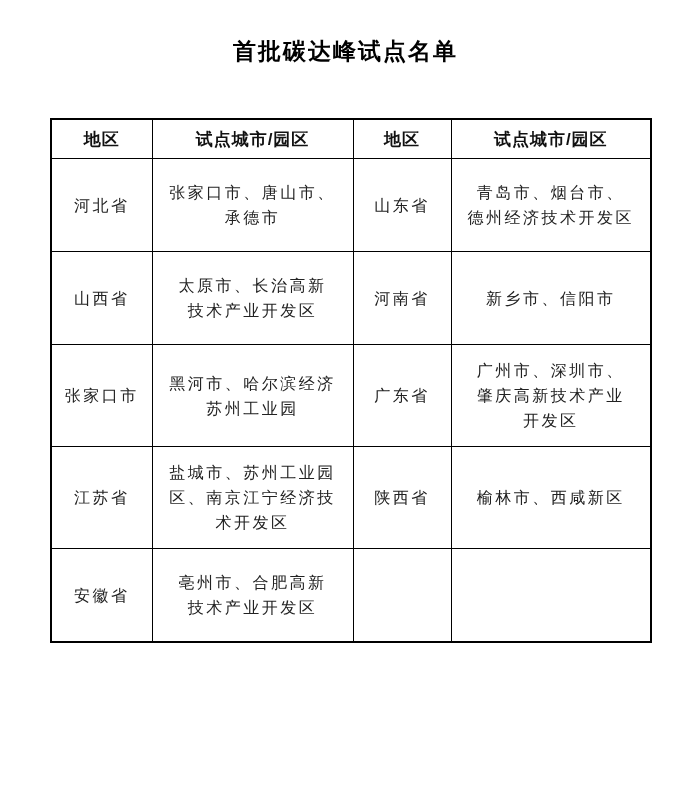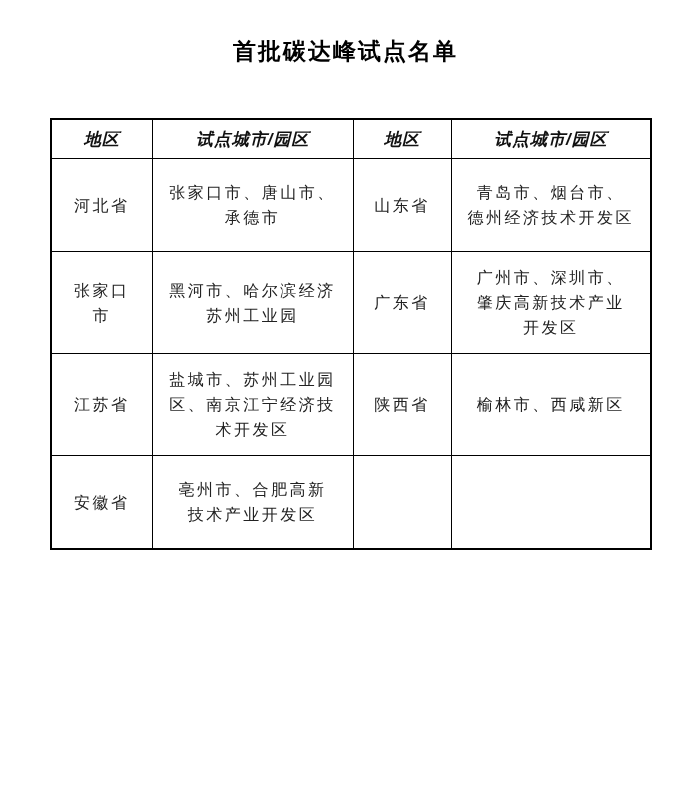--- a/index.html
+++ b/index.html
@@ -41,33 +41,32 @@
     overflow: hidden;
   }
   .pilot-table th {
     height: 28px;
     padding: 5px 2px;
     font-family: "Liberation Sans", sans-serif;
     font-weight: bold;
     font-size: 17px;
     letter-spacing: 1px;
     color: #111111;
-    font-style: italic;
   }
   .pilot-table td {
     height: 66px;
     padding: 13px 4px;
     font-size: 16px;
     letter-spacing: 2.5px;
     line-height: 25px;
     white-space: pre-line;
     color: #222222;
   }
   .pilot-table td.region {
-    padding: 5px 19px;
+    padding: 5px 10px;
   }
 </style>
 </head>
 <body>
 
 <h1 class="title">首批碳达峰试点名单</h1>
 
 <table class="pilot-table">
   <colgroup>
     <col style="width:101px">
@@ -86,20 +85,27 @@
   <tbody>
     <tr>
       <td class="region">河北省</td>
       <td class="cities">张家口市、唐山市、
 承德市</td>
       <td class="region">山东省</td>
       <td class="cities">青岛市、烟台市、
 德州经济技术开发区</td>
     </tr>
     <tr>
+      <td class="region">山西省</td>
+      <td class="cities">太原市、长治高新
+技术产业开发区</td>
+      <td class="region">河南省</td>
+      <td class="cities">新乡市、信阳市</td>
+    </tr>
+    <tr>
       <td class="region">张家口市</td>
       <td class="cities">黑河市、哈尔滨经济
 苏州工业园</td>
       <td class="region">广东省</td>
       <td class="cities">广州市、深圳市、
 肇庆高新技术产业
 开发区</td>
     </tr>
     <tr>
       <td class="region">江苏省</td>

